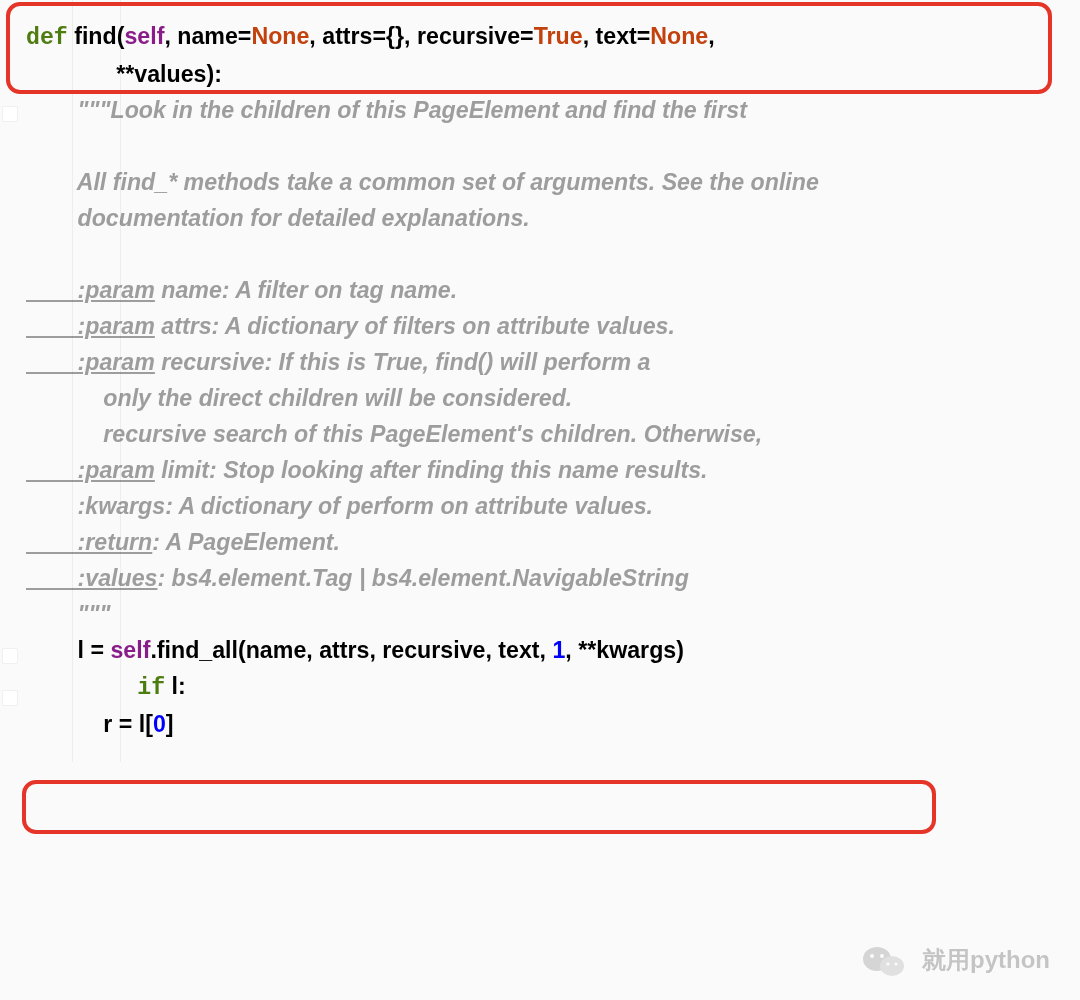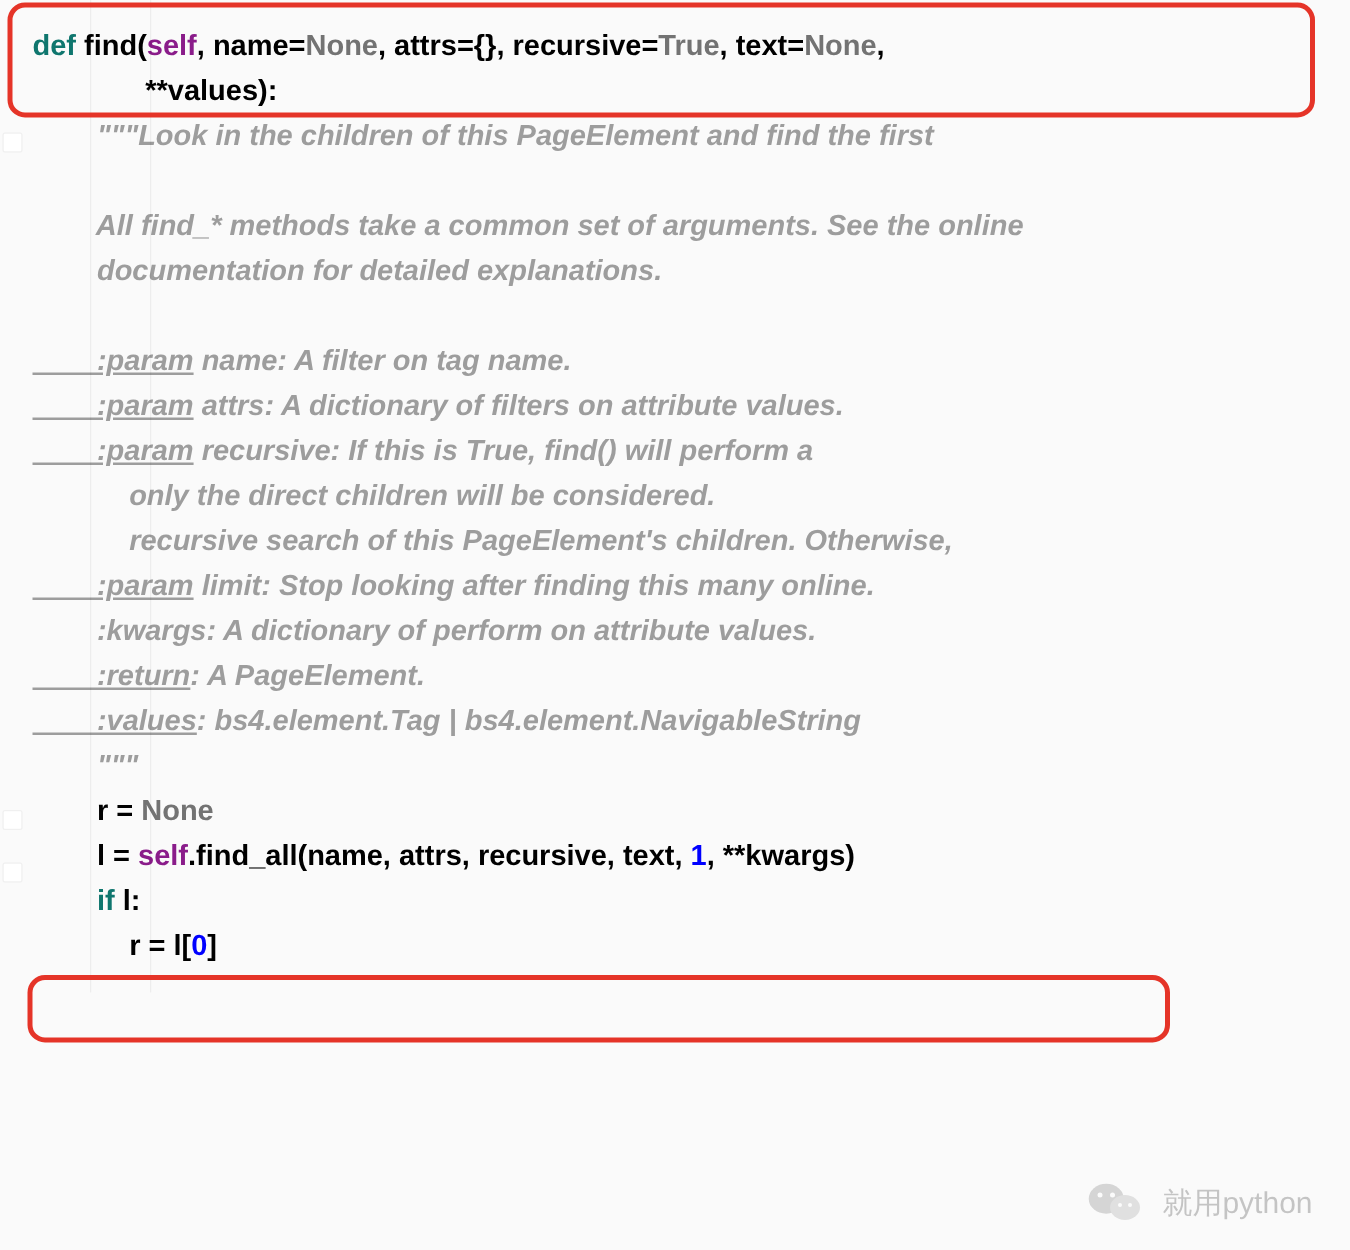--- a/index.html
+++ b/index.html
@@ -18,23 +18,23 @@
     box-sizing: border-box;
   }
   .line {
     font-size: 23.2px;
     font-weight: bold;
     line-height: 36px;
     color: #000;
     white-space: pre;
     font-family: Arial, Helvetica, sans-serif;
   }
-  .kw       { color: #0f766e; font-weight: bold; }
+  .kw       { color: #4d7c0f; font-weight: bold; font-family: Liberation Mono, monospace; }
   .self     { color: #8a1c8a; font-weight: bold; }
-  .builtin  { color: #737373; font-weight: bold; }
+  .builtin  { color: #c2410c; font-weight: bold; }
   .num      { color: #0000ff; font-weight: bold; }
   .doc      { color: #9d9d9d; font-style: italic; font-weight: bold; }
   .doc-u    { color: #9d9d9d; font-style: italic; font-weight: bold; text-decoration: underline; text-align: center; }
   .guide {
     position: absolute;
     top: 0;
     bottom: 0;
     width: 1px;
     border-left: 1px solid rgba(0,0,0,0.05);
   }
@@ -52,26 +52,25 @@
     height: 14px;
     border: 1px solid rgba(0,0,0,0.06);
     background: #fff;
     border-radius: 2px;
   }
   .watermark {
     position: absolute;
     right: 30px;
     bottom: 20px;
     display: flex;
-    align-items: center;
     gap: 16px;
     opacity: 0.32;
     color: #555;
     font-size: 24px;
-    font-weight: 400;
+    font-weight: 700;
   }
   .watermark svg { display: block; }
 </style>
 </head>
 <body>
 
 <div class="code-area">
 
   <div class="guide" style="left:72px"></div>
   <div class="guide" style="left:120px"></div>
@@ -88,27 +87,26 @@
   <div class="line"><span class="doc"></span>&nbsp;</div>
   <div class="line"><span class="doc">        All find_* methods take a common set of arguments. See the online</span></div>
   <div class="line"><span class="doc">        documentation for detailed explanations.</span></div>
   <div class="line"><span class="doc"></span>&nbsp;</div>
 
   <div class="line"><span class="doc-u">        :param</span><span class="doc"> name: A filter on tag name.</span></div>
   <div class="line"><span class="doc-u">        :param</span><span class="doc"> attrs: A dictionary of filters on attribute values.</span></div>
   <div class="line"><span class="doc-u">        :param</span><span class="doc"> recursive: If this is True, find() will perform a</span></div>
   <div class="line"><span class="doc">            only the direct children will be considered.</span></div>
   <div class="line"><span class="doc">            recursive search of this PageElement's children. Otherwise,</span></div>
-  <div class="line"><span class="doc-u">        :param</span><span class="doc"> limit: Stop looking after finding this many online.</span></div>
+  <div class="line"><span class="doc-u">        :param</span><span class="doc"> limit: Stop looking after finding this name results.</span></div>
   <div class="line"><span class="doc">        :kwargs: A dictionary of perform on attribute values.</span></div>
   <div class="line"><span class="doc-u">        :return</span><span class="doc">: A PageElement.</span></div>
   <div class="line"><span class="doc-u">        :values</span><span class="doc">: bs4.element.Tag | bs4.element.NavigableString</span></div>
   <div class="line"><span class="doc">        """</span></div>
 
-  <div class="line"><span>        r = </span><span class="builtin">None</span></div>
   <div class="line"><span>        l = </span><span class="self">self</span><span>.find_all(name, attrs, recursive, text, </span><span class="num">1</span><span>, **kwargs)</span></div>
   <div class="line"><span class="kw">        if</span><span> l:</span></div>
   <div class="line"><span>            r = l[</span><span class="num">0</span><span>]</span></div>
 
   <div class="box" style="top:2px; left:6px; width:1046px; height:92px;"></div>
   <div class="box" style="top:780px; left:22px; width:914px; height:54px;"></div>
 
 </div>
 
 <div class="watermark">

